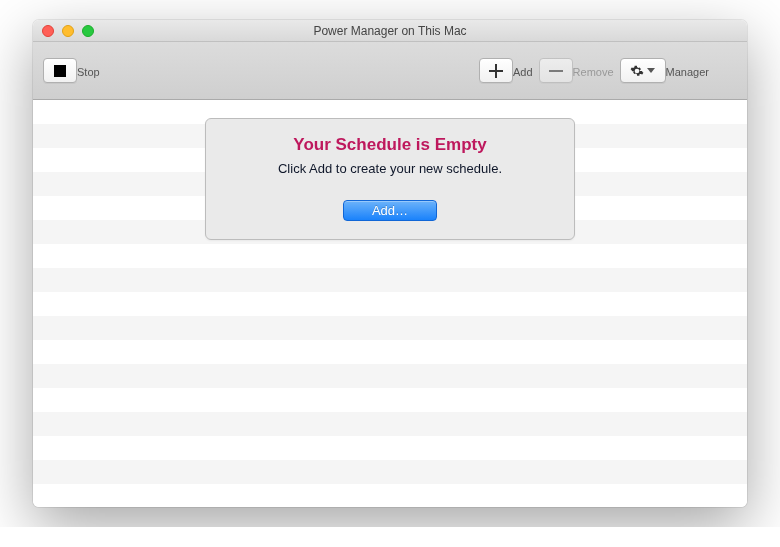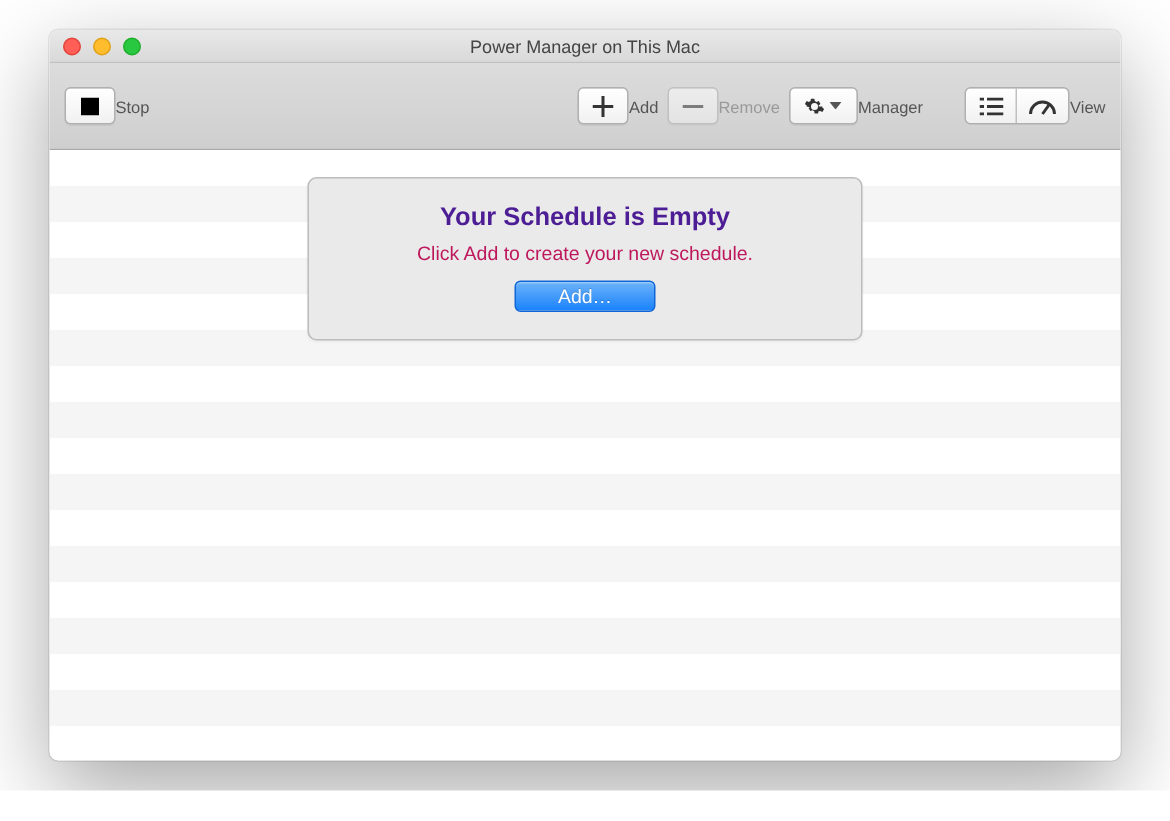--- a/index.html
+++ b/index.html
@@ -125,27 +125,27 @@
       background: #eaeaea;
       border: 1px solid #bcbcbc;
       border-radius: 6px;
       padding: 16px 20px 18px;
       text-align: center;
       box-shadow: 0 1px 2px rgba(0,0,0,0.05);
     }
     .empty-title {
       font-size: 17px;
       font-weight: bold;
-      color: #4c1d95;
+      color: #be185d;
       margin-bottom: 6px;
     }
     .empty-sub {
       font-size: 13px;
-      color: #be185d;
-      margin-bottom: 11px;
+      color: #0f172a;
+      margin-bottom: 24px;
     }
     .primary-btn {
       display: inline-block;
       min-width: 70px;
       padding: 2px 28px;
       background: linear-gradient(to bottom, #6cb3fa, #1a82fb);
       border: 1px solid #1066d6;
       border-radius: 4px;
       color: #fff;
       font-size: 13px;
@@ -203,41 +203,20 @@
         <svg width="14" height="14" viewBox="0 0 24 24">
             <path fill="#333" d="M12 8a4 4 0 100 8 4 4 0 000-8zm9 4a7 7 0 01-.1 1.2l2.1 1.6-2 3.4-2.5-1a7 7 0 01-2 .1l-.4 2.7h-4l-.4-2.7a7 7 0 01-2-1.1l-2.5 1-2-3.4 2.1-1.6A7 7 0 013 12a7 7 0 01.1-1.2L1 9.2l2-3.4 2.5 1a7 7 0 012-1.1L7.9 3h4l.4 2.7a7 7 0 012 1.1l2.5-1 2 3.4-2.1 1.6c.1.4.1.8.1 1.2z"></path>
           </svg>
         <svg width="8" height="5" viewBox="0 0 8 5" style="margin-left:3px;">
             <path d="M0 0h8L4 5z" fill="#555"></path>
           </svg>
       </div>
       <div class="tool-label">Manager</div>
     </div>
 
-    <div class="tool-group">
-      <div class="tool-seg">
-        <div>
-          <svg width="16" height="12" viewBox="0 0 16 12">
-            <rect x="0" y="0" width="3" height="2" fill="#333"></rect>
-              <rect x="5" y="0" width="11" height="2" fill="#333"></rect>
-            <rect x="0" y="5" width="3" height="2" fill="#333"></rect>
-              <rect x="5" y="5" width="11" height="2" fill="#333"></rect>
-            <rect x="0" y="10" width="3" height="2" fill="#333"></rect>
-              <rect x="5" y="10" width="11" height="2" fill="#333"></rect>
-          </svg>
-        </div>
-        <div>
-          <svg width="18" height="12" viewBox="0 0 18 12">
-            <path d="M1 11a8 8 0 0116 0" fill="none" stroke="#333" stroke-width="2"></path>
-            <line x1="9" y1="11" x2="14" y2="4" stroke="#333" stroke-width="2"></line>
-          </svg>
-        </div>
-      </div>
-      <div class="tool-label">View</div>
-    </div>
   </div>
 
   <div class="content">
     <div class="stripe" style="top:24px;"></div>
     <div class="stripe" style="top:72px;"></div>
     <div class="stripe" style="top:120px;"></div>
     <div class="stripe" style="top:168px;"></div>
     <div class="stripe" style="top:216px;"></div>
     <div class="stripe" style="top:264px;"></div>
     <div class="stripe" style="top:312px;"></div>

